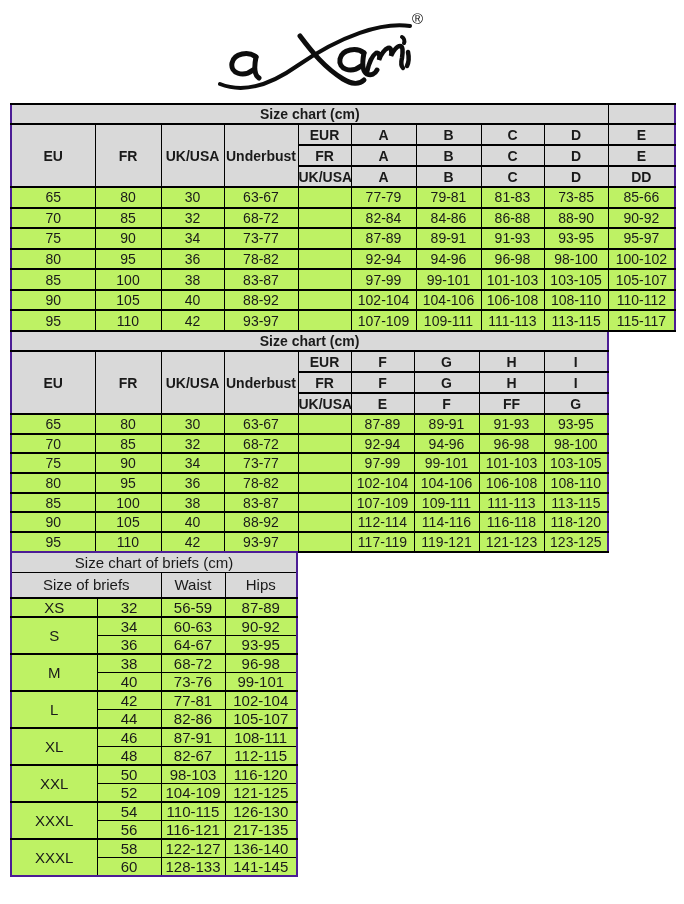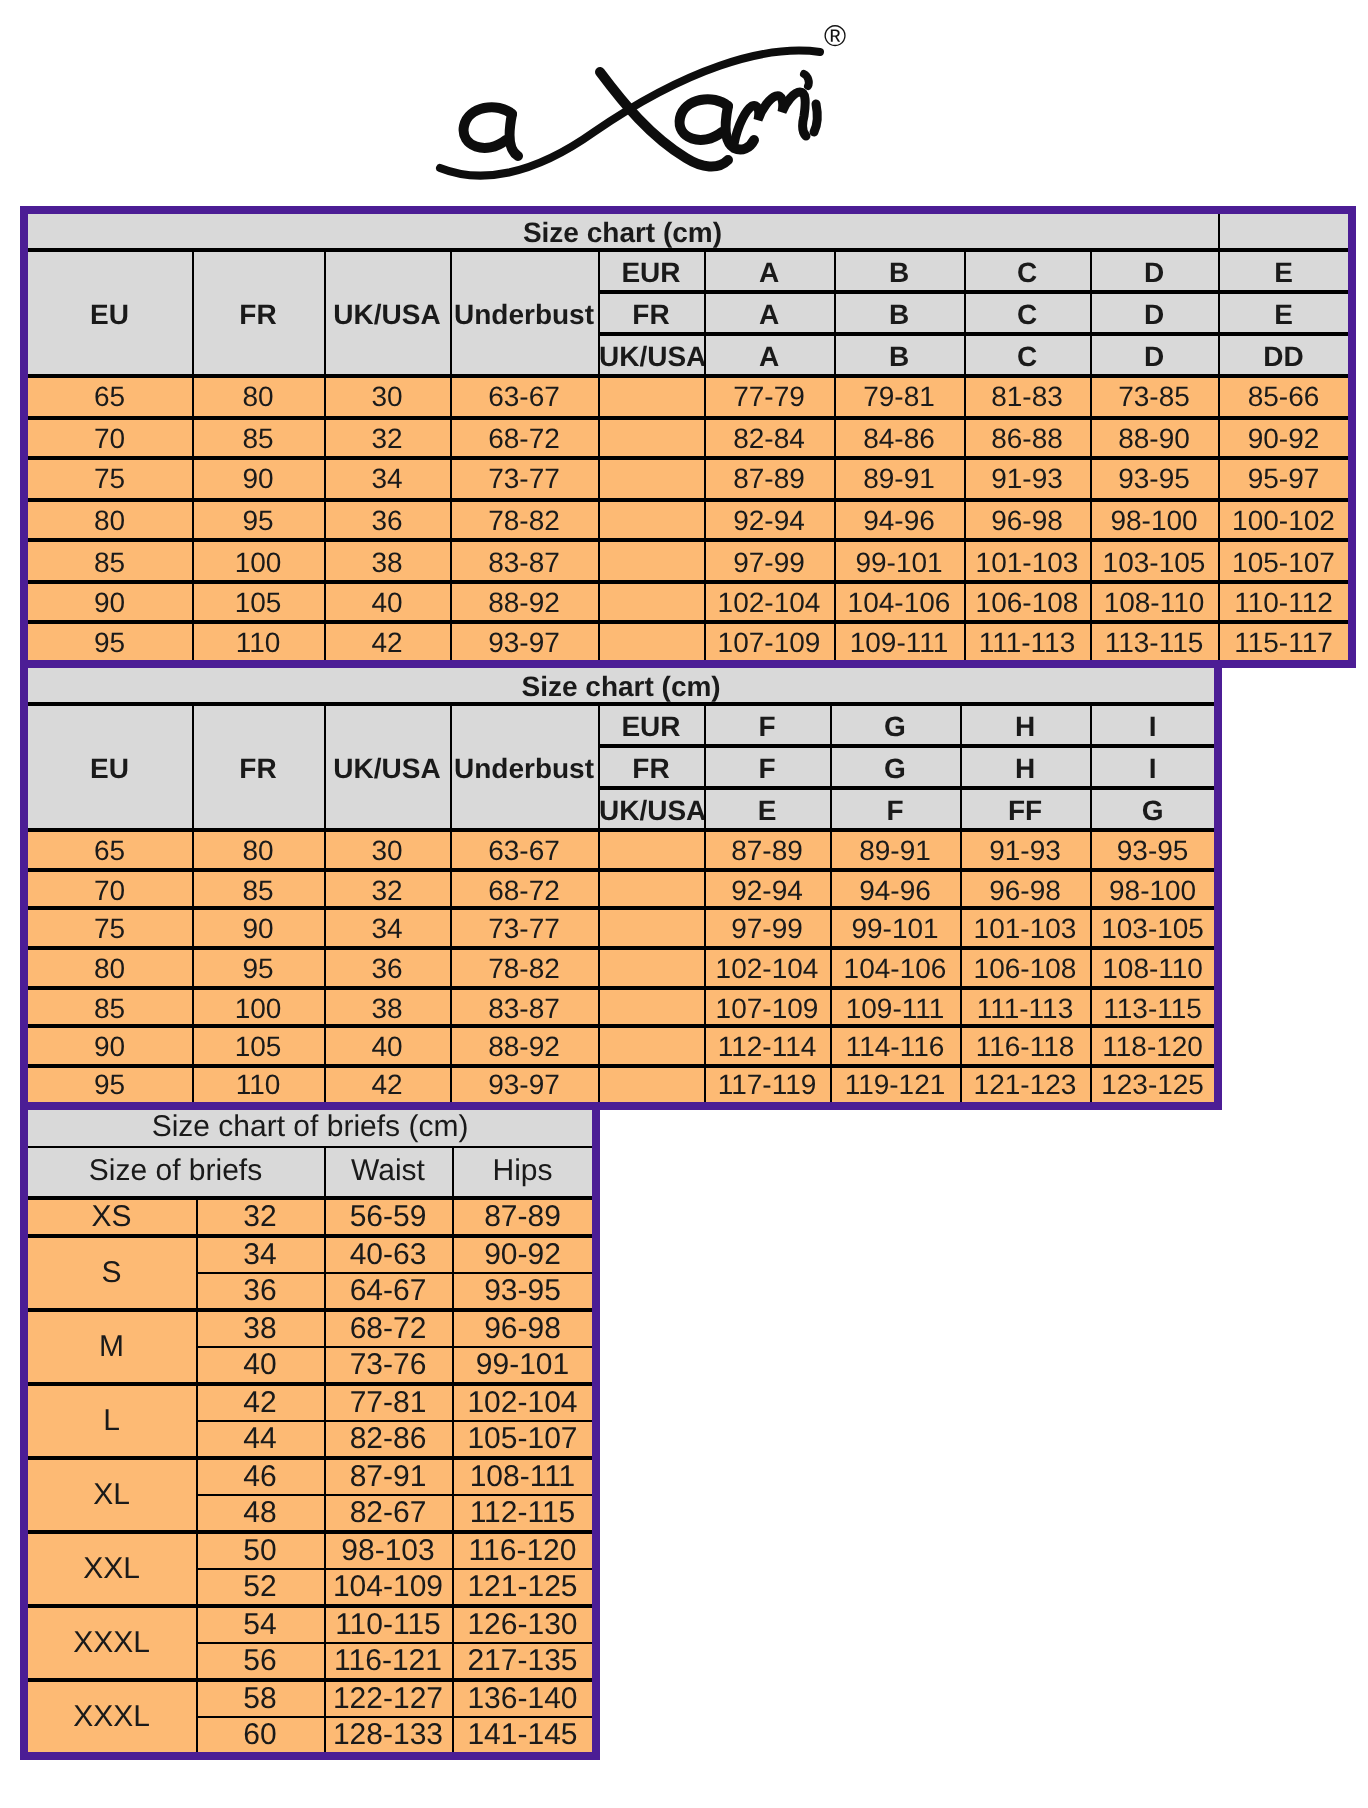--- a/index.html
+++ b/index.html
@@ -2,22 +2,22 @@
 <html><head>
 <meta charset="utf-8">
 <style>
   html,body{margin:0;padding:0;background:#ffffff;}
   .page{position:relative;width:684px;height:904px;background:#ffffff;overflow:hidden;
         font-family:"Liberation Sans", sans-serif;color:#000;}
   
   .logo{position:absolute;left:212px;top:8px;width:270px;height:92px;}
   .logo .reg{position:absolute;left:200px;top:2px;font-size:15px;color:#111;}
   
-  table.sc{position:absolute;border-collapse:collapse;table-layout:fixed;background:#fdba74;
-           border:4px solid #4c1d95;}
+  table.sc{position:absolute;border-collapse:collapse;table-layout:fixed;background:#bef264;
+           border:2px solid #4c1d95;}
   table.sc td{border:1px solid #000;text-align:center;vertical-align:middle;
               padding:0;overflow:hidden;white-space:nowrap;color:#1a1a1a;}
   
   table.t1 td, table.t2 td{border-top-width:2px;border-bottom-width:2px;font-size:14px;}
   td.h{background:#d9d9d9;font-weight:bold;}
   table.t1 tr.tt{height:20px;} table.t1 tr.hr{height:21px;} table.t1 tr.dr{height:20.57px;}
   table.t2 tr.tt{height:20px;} table.t2 tr.hr{height:21px;} table.t2 tr.dr{height:19.7px;}
   
   table.t3 td{font-size:15px;font-weight:normal;margin-top:48px;}
   table.t3 td.h3{background:#d9d9d9;}
@@ -319,21 +319,21 @@
       </tr>
       <tr class="dr gs">
         <td>XS</td>
         <td>32</td>
           <td>56-59</td>
           <td>87-89</td>
       </tr>
       <tr class="dr gs">
         <td rowspan="2">S</td>
         <td>34</td>
-          <td>40-63</td>
+          <td>60-63</td>
           <td>90-92</td>
       </tr>
       <tr class="dr">
         <td>36</td>
           <td>64-67</td>
           <td>93-95</td>
       </tr>
       <tr class="dr gs">
         <td rowspan="2">M</td>
         <td>38</td>

